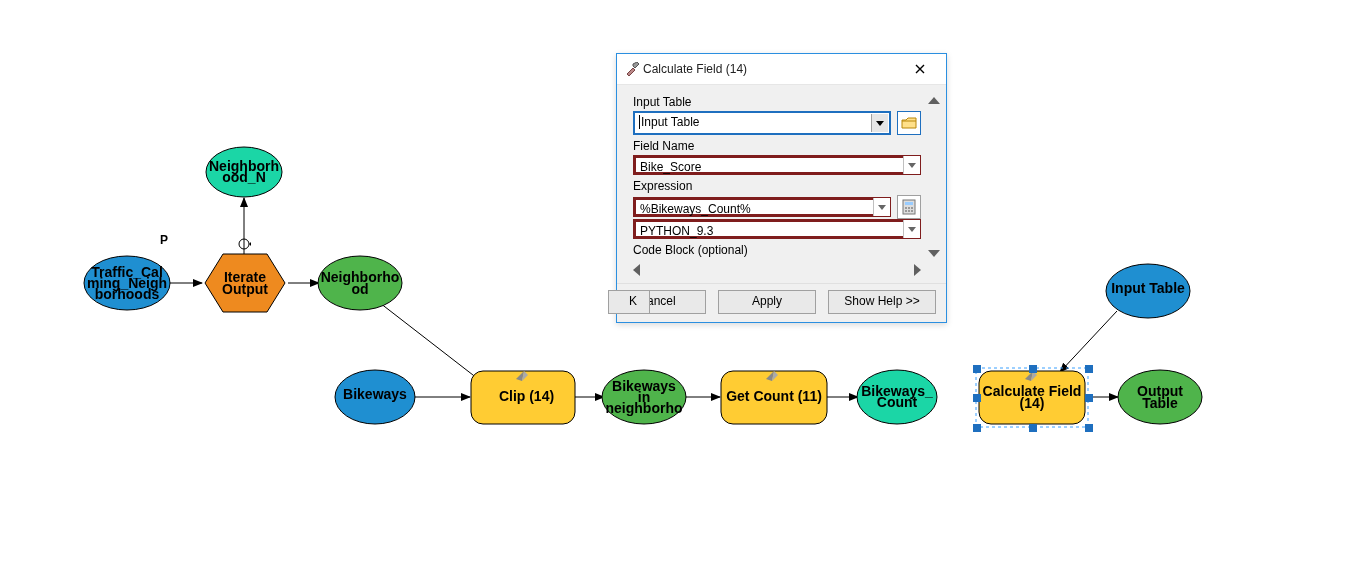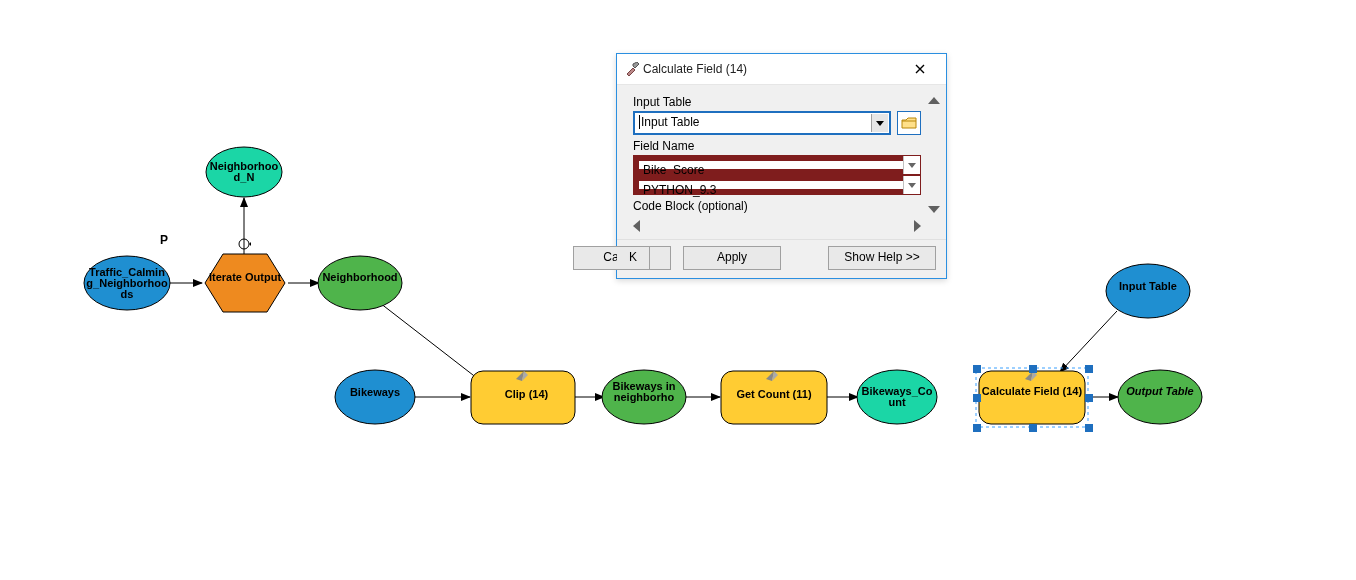--- a/index.html
+++ b/index.html
@@ -64,21 +64,21 @@
     margin-bottom: 2px;
   }
   .label.first { margin-top: 0; }
   .row {
     display: flex; align-items: center;
     gap: 6px;
   }
   .input-box, select.input-sel {
     height: 20px;
     box-sizing: border-box;
-    border: 6px solid #7f1d1d;
+    border: 3px solid #7f1d1d;
     background: #ffffff;
     font-size: 12px;
     padding: 2px 18px 2px 4px;
     width: 100%;
     position: relative;
   }
   .combo {
     position: relative;
     flex: 1;
   }
@@ -164,21 +164,21 @@
 
   
   .sel-handle {
     position: absolute;
     width: 6px; height: 6px;
     border: 1px solid #1e6fbf;
     background: #1e6fbf;
   }
   
   .node-label {
-    font-size: 11px;
+    font-size: 14px;
     font-weight: bold;
     text-align: center;
     pointer-events: none;
   }
 </style>
 </head>
 <body>
 
 <svg width="1356" height="580" style="position:absolute; left:0; top:0;">
   <defs>
@@ -302,21 +302,21 @@
   <g>
     <ellipse cx="1148" cy="291" rx="42" ry="27" fill="#1f8fd1" stroke="#000"></ellipse>
     <foreignObject x="1108" y="280" width="80" height="22">
       <div xmlns="http://www.w3.org/1999/xhtml" class="node-label" style="color:#000;">Input Table</div>
     </foreignObject>
   </g>
 
   <g>
     <ellipse cx="1160" cy="397" rx="42" ry="27" fill="#4fb44b" stroke="#000"></ellipse>
     <foreignObject x="1120" y="382" width="80" height="30">
-      <div xmlns="http://www.w3.org/1999/xhtml" class="node-label" style="color:#000; line-height:12px; padding-top:3px;font-style:italic;">Output Table</div>
+      <div xmlns="http://www.w3.org/1999/xhtml" class="node-label" style="color:#000; line-height:12px; padding-top:3px;">Output Table</div>
     </foreignObject>
   </g>
 </svg>
 
 <div>
   <div class="sel-handle" style="left:973px; top:365px;"></div>
   <div class="sel-handle" style="left:1029px; top:365px;"></div>
   <div class="sel-handle" style="left:1085px; top:365px;"></div>
   <div class="sel-handle" style="left:973px; top:394px;"></div>
   <div class="sel-handle" style="left:1085px; top:394px;"></div>
@@ -363,20 +363,39 @@
         </div>
 
         <div class="label">Field Name</div>
         <div class="row">
           <div class="combo light">
             <div class="input-box"><span>Bike_Score</span></div>
             <div class="caret"></div>
           </div>
         </div>
 
+        <div class="label">Expression</div>
+        <div class="row">
+          <div class="combo light">
+            <div class="input-box"><span>%Bikeways_Count%</span></div>
+            <div class="caret"></div>
+          </div>
+          <div class="icon-btn calc">
+            <svg width="14" height="16" viewBox="0 0 14 16">
+                <rect x="1" y="1" width="12" height="14" fill="#ddd" stroke="#777"></rect>
+                <rect x="3" y="3" width="8" height="3" fill="#9cf"></rect>
+                <rect x="3" y="8" width="2" height="2" fill="#999"></rect>
+                <rect x="6" y="8" width="2" height="2" fill="#999"></rect>
+                <rect x="9" y="8" width="2" height="2" fill="#999"></rect>
+                <rect x="3" y="11" width="2" height="2" fill="#999"></rect>
+                <rect x="6" y="11" width="2" height="2" fill="#999"></rect>
+                <rect x="9" y="11" width="2" height="2" fill="#999"></rect>
+              </svg>
+          </div>
+        </div>
 
         <div class="row">
           <div class="combo light">
             <div class="input-box"><span>PYTHON_9.3</span></div>
             <div class="caret"></div>
           </div>
         </div>
 
         <div class="label">Code Block (optional)</div>
       </div>
@@ -392,15 +411,15 @@
       <div class="arrow left"></div>
       <div class="track"></div>
       <div class="arrow right"></div>
     </div>
   </div>
 
   <div class="dlg-footer" style="position:relative;">
     <div class="partial-ok" style="position:absolute; left:0;">K</div>
     <div class="btn">Cancel</div>
     <div class="btn">Apply</div>
-    <div class="btn" style="min-width:90px;margin-left:35px;">Show Help &gt;&gt;</div>
+    <div class="btn" style="min-width:90px;">Show Help &gt;&gt;</div>
   </div>
 </div>
 
 </body></html>

